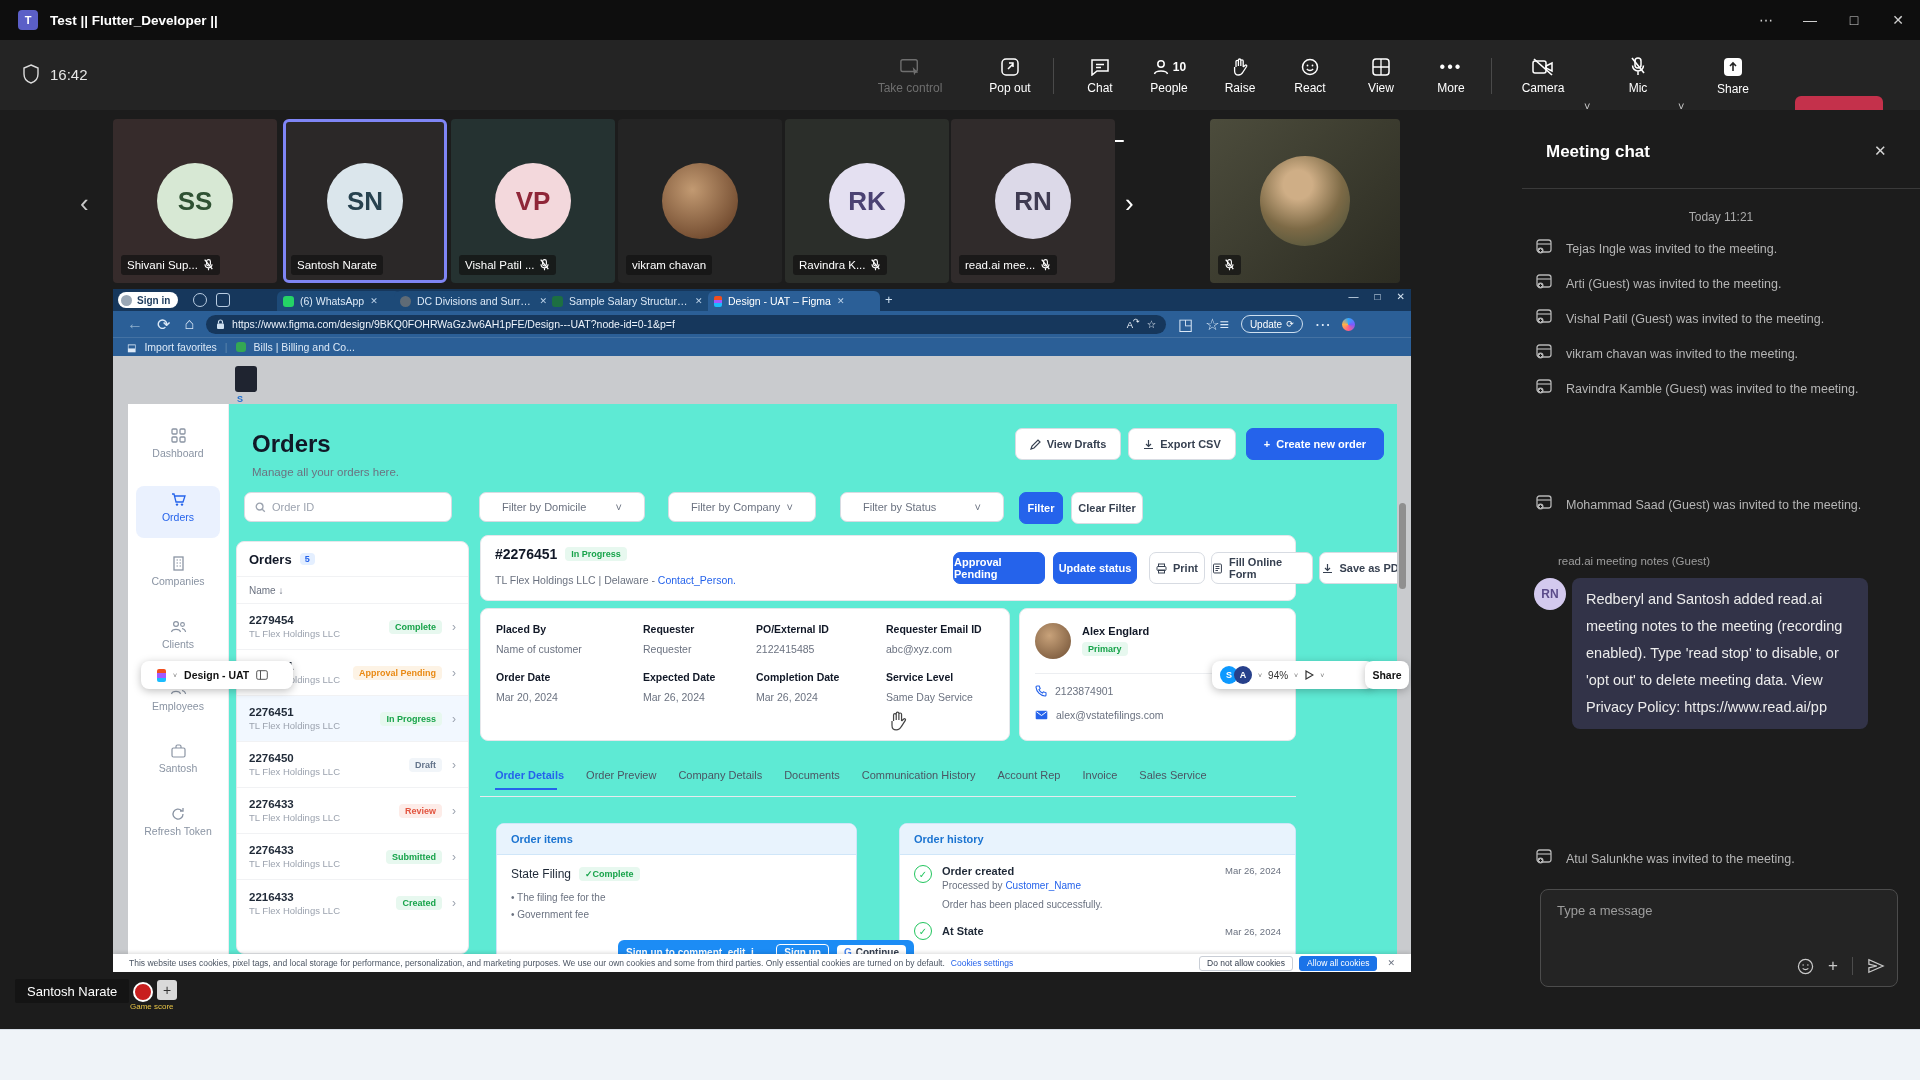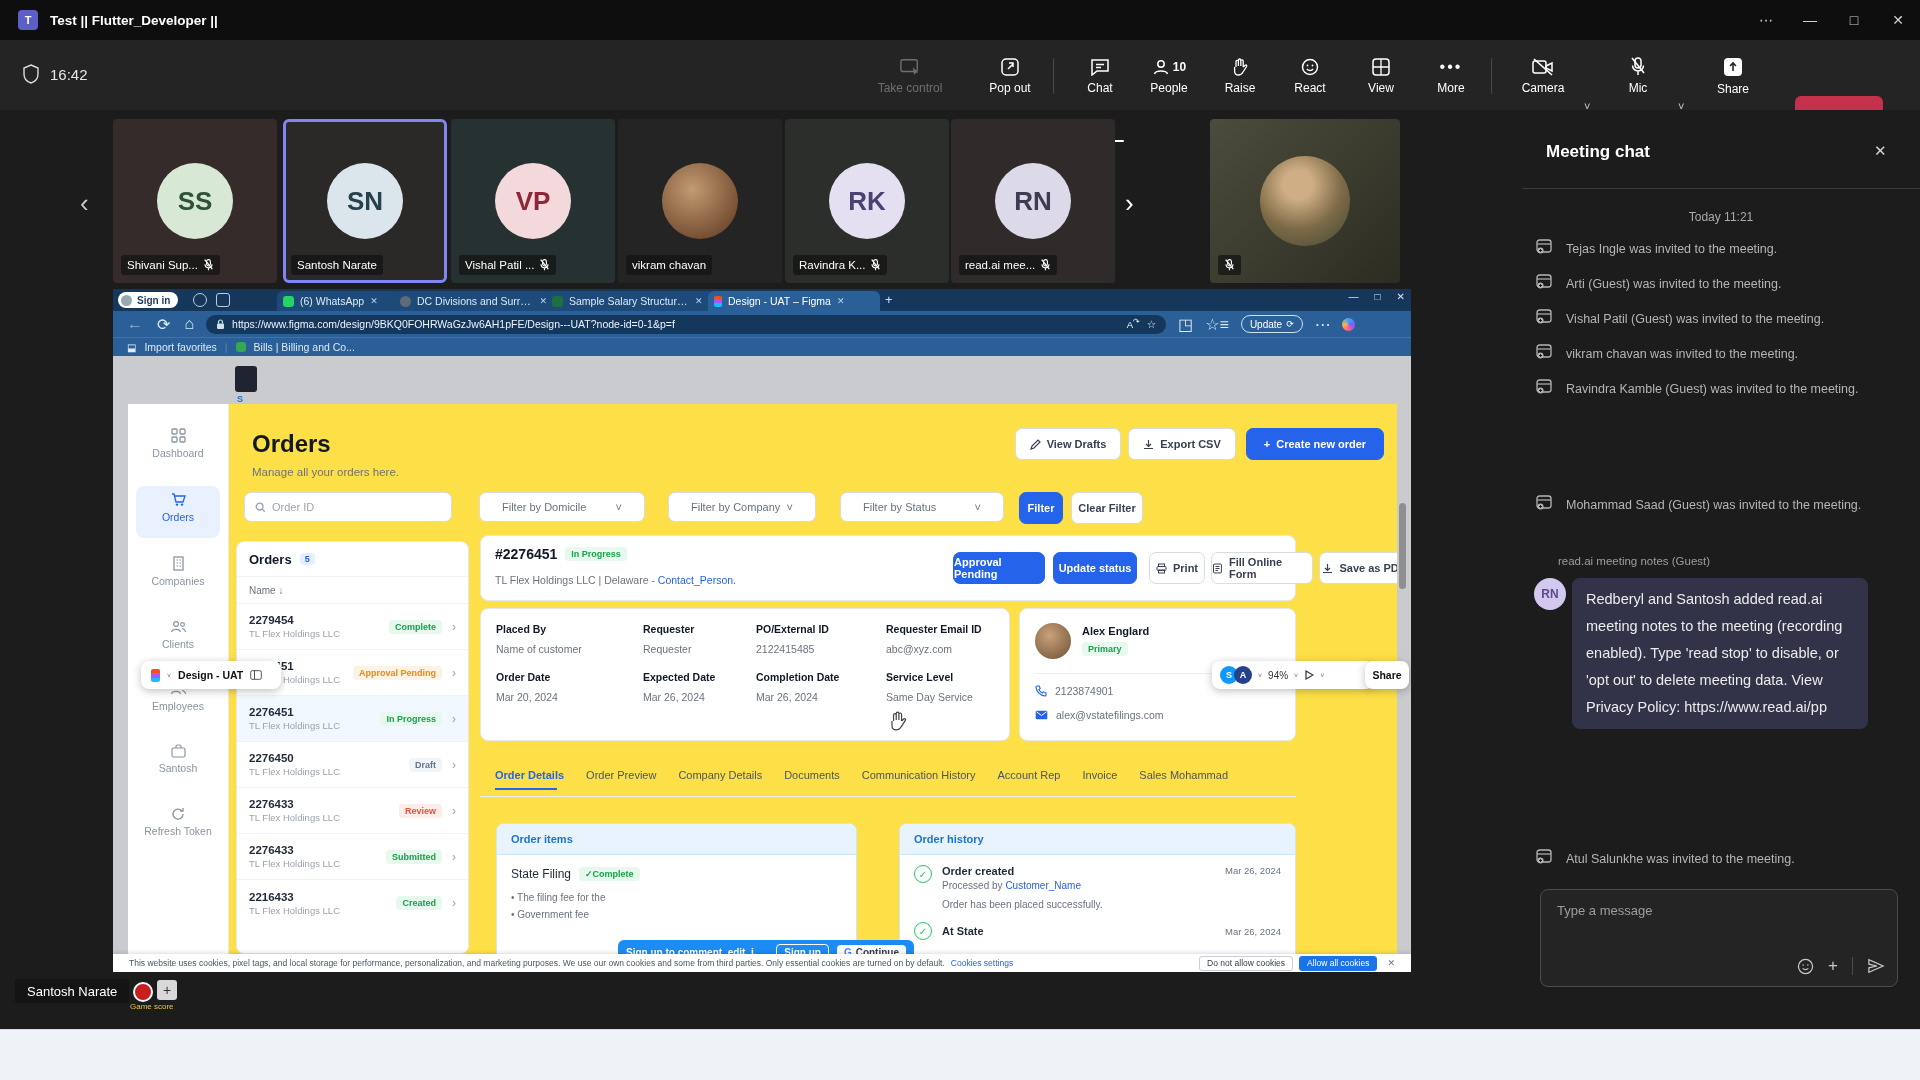--- a/index.html
+++ b/index.html
@@ -47,21 +47,21 @@
   .tab .x{font-size:9px;color:#bcd2e8;}
   .favic{width:11px;height:11px;border-radius:3px;flex:0 0 auto;}
   .toolrow{position:absolute;left:0;top:22px;width:1298px;height:26px;background:#2b5f97;display:flex;align-items:center;color:#dce9f7;}
   .urlpill{height:19px;background:#16375c;border-radius:10px;display:flex;align-items:center;color:#ecf3fb;font-size:10.5px;padding:0 10px;gap:7px;}
   .bkrow{position:absolute;left:0;top:48px;width:1298px;height:19px;background:#2b5f97;border-top:1px solid rgba(255,255,255,.12);
     display:flex;align-items:center;color:#dce9f7;font-size:10.5px;gap:8px;padding-left:14px;box-sizing:border-box;}
   .updpill{height:16px;border:1px solid #cfe0f0;border-radius:9px;color:#fff;font-size:10px;display:flex;align-items:center;gap:4px;padding:0 8px;}
 
   
   .canvas{position:absolute;left:0;top:67px;width:1298px;height:616px;background:#c9cbce;}
-  .frame{position:absolute;left:15px;top:48px;width:1269px;height:568px;background:#fde047;overflow:hidden;}
+  .frame{position:absolute;left:15px;top:48px;width:1269px;height:568px;background:#5eead4;overflow:hidden;}
   .fpill{position:absolute;height:28px;background:#fff;border-radius:8px;box-shadow:0 2px 8px rgba(0,0,0,.25);display:flex;align-items:center;}
   .side{position:absolute;left:0;top:0;width:100px;height:568px;background:#fff;border-right:1px solid #ececf0;}
   .sitem{position:absolute;left:0;width:100px;display:flex;flex-direction:column;align-items:center;gap:4px;color:#8a94a3;font-size:10.5px;}
   .sitem.on{color:#2563eb;}
   .sion{position:absolute;left:8px;width:84px;height:52px;background:#eaf1fe;border-radius:8px;}
   .h1{font-size:24px;font-weight:bold;color:#111827;}
   .sub{font-size:11.5px;color:#6b7280;}
   .btn{display:flex;align-items:center;justify-content:center;gap:6px;border:1px solid #d7dbe2;background:#fff;border-radius:7px;
     color:#374151;font-size:11px;font-weight:bold;}
   .btn.blue{background:#2563eb;border-color:#2563eb;color:#fff;}
@@ -620,21 +620,21 @@
         </div>
 
         <div class="ab f" style="left:367px;top:365px;gap:22px;">
           <span class="tabtxt on">Order Details</span>
           <span class="tabtxt">Order Preview</span>
           <span class="tabtxt">Company Details</span>
           <span class="tabtxt">Documents</span>
           <span class="tabtxt">Communication History</span>
           <span class="tabtxt">Account Rep</span>
           <span class="tabtxt">Invoice</span>
-          <span class="tabtxt">Sales Mohammad</span>
+          <span class="tabtxt">Sales Service</span>
         </div>
         <div class="ab" style="left:367px;top:384px;width:62px;height:2px;background:#2563eb;"></div>
         <div class="ab" style="left:352px;top:392px;width:816px;height:1px;background:#e9eaee;"></div>
 
         <div class="card" style="left:368px;top:419px;width:361px;height:149px;border-color:#cfe6f9;">
           <div class="phead">
               <span>Order items</span>
             </div>
           <div class="f" style="padding:12px 14px 0;gap:8px;">
             <span style="font-size:12px;color:#1f2937;">State Filing</span>
@@ -660,21 +660,21 @@
             <span style="font-size:9.5px;color:#6b7280;">Mar 26, 2024</span>
           </div>
           <div class="f" style="padding:12px 14px 0;gap:10px;">
             <span class="ckc">✓</span>
             <span style="flex:1;font-size:11px;font-weight:bold;color:#1f2937;">At State</span>
             <span style="font-size:9.5px;color:#6b7280;">Mar 26, 2024</span>
           </div>
         </div>
       </div>
 
-      <div class="fpill" style="left:28px;top:305px;width:120px;padding:0 10px;gap:7px;">
+      <div class="fpill" style="left:28px;top:305px;width:120px;padding:0 16px;gap:7px;">
         <span style="width:9px;height:13px;background:linear-gradient(180deg,#f24e1e 33%,#a259ff 33%,#a259ff 66%,#1abcfe 66%);border-radius:2px;"></span>
         <span style="font-size:7px;color:#777;">˅</span>
         <span style="font-size:10.5px;color:#111;font-weight:bold;">Design - UAT</span>
         <svg width="12" height="10" viewBox="0 0 12 10">
             <rect x="0.7" y="0.7" width="10.6" height="8.6" rx="1.5" stroke="#555" fill="none"></rect>
             <path d="M4.5 .7v8.6" stroke="#555"></path>
           </svg>
       </div>
       <div class="fpill" style="left:1099px;top:305px;width:146px;padding:0 8px;gap:6px;">
         <span style="width:18px;height:18px;border-radius:50%;background:#0d99ff;color:#fff;font-size:9px;font-weight:bold;display:flex;align-items:center;justify-content:center;">S</span>

